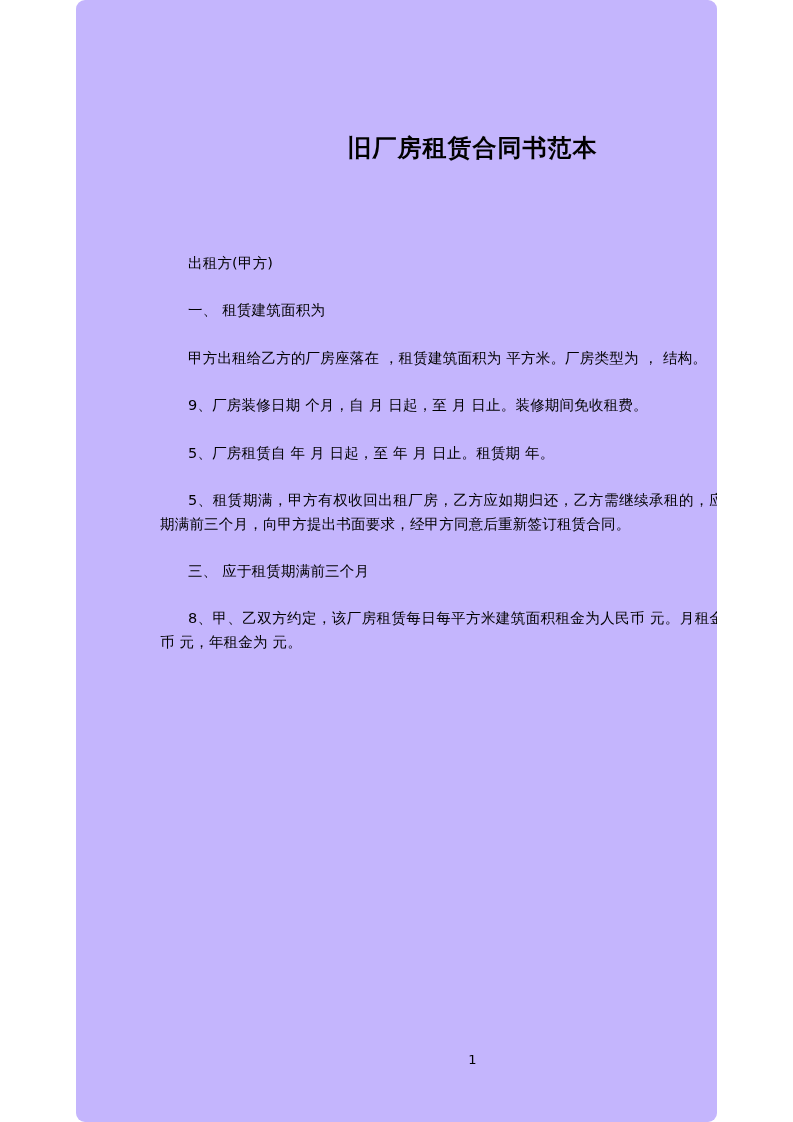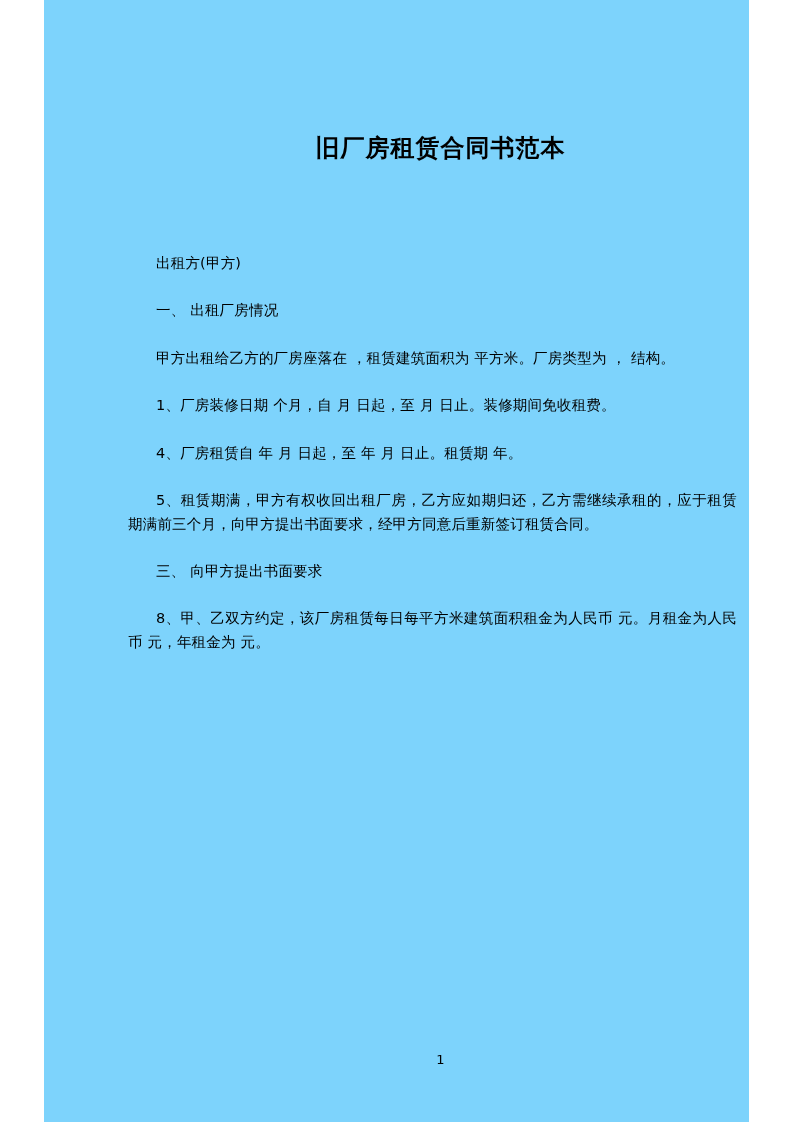--- a/index.html
+++ b/index.html
@@ -6,26 +6,27 @@
     margin: 0;
     padding: 0;
     background: #ffffff;
   }
   body {
     font-family: "DejaVu Sans", "Liberation Sans", sans-serif;
     color: #000000;
   }
   .page {
     position: relative;
-    width: 705px;
+    width: 641px;
     height: 1122px;
     margin: 0 auto;
-    background: #7dd3fc;
+    background: #c4b5fd;
     overflow: hidden;
     box-sizing: border-box;
+    border-radius: 9px;
   }
   .doc-body {
     position: absolute;
     left: 0;
     top: 0;
     width: 793px;
     padding: 0 84px;
     box-sizing: border-box;
   }
   .doc-title {
@@ -70,24 +71,24 @@
 </head>
 <body>
 
 <div class="page">
   <div class="doc-body">
 
     <h1 class="doc-title">旧厂房租赁合同书范本</h1>
     <div class="spacer-after-title"></div>
 
     <p class="para indent-1">出租方(甲方)</p>
-    <p class="para indent-heading">一、 出租厂房情况</p>
+    <p class="para indent-heading">一、 租赁建筑面积为</p>
     <p class="para indent-1">甲方出租给乙方的厂房座落在 ，租赁建筑面积为 平方米。厂房类型为 ， 结构。</p>
-    <p class="para indent-1">1、厂房装修日期 个月，自 月 日起，至 月 日止。装修期间免收租费。</p>
-    <p class="para indent-1">4、厂房租赁自 年 月 日起，至 年 月 日止。租赁期 年。</p>
+    <p class="para indent-1">9、厂房装修日期 个月，自 月 日起，至 月 日止。装修期间免收租费。</p>
+    <p class="para indent-1">5、厂房租赁自 年 月 日起，至 年 月 日止。租赁期 年。</p>
     <p class="para indent-2">5、租赁期满，甲方有权收回出租厂房，乙方应如期归还，乙方需继续承租的，应于租赁期满前三个月，向甲方提出书面要求，经甲方同意后重新签订租赁合同。</p>
-    <p class="para indent-heading">三、 向甲方提出书面要求</p>
+    <p class="para indent-heading">三、 应于租赁期满前三个月</p>
     <p class="para indent-2">8、甲、乙双方约定，该厂房租赁每日每平方米建筑面积租金为人民币 元。月租金为人民币 元，年租金为 元。</p>
 
   </div>
 
   <div class="page-number">1</div>
 </div>
 
 </body></html>

